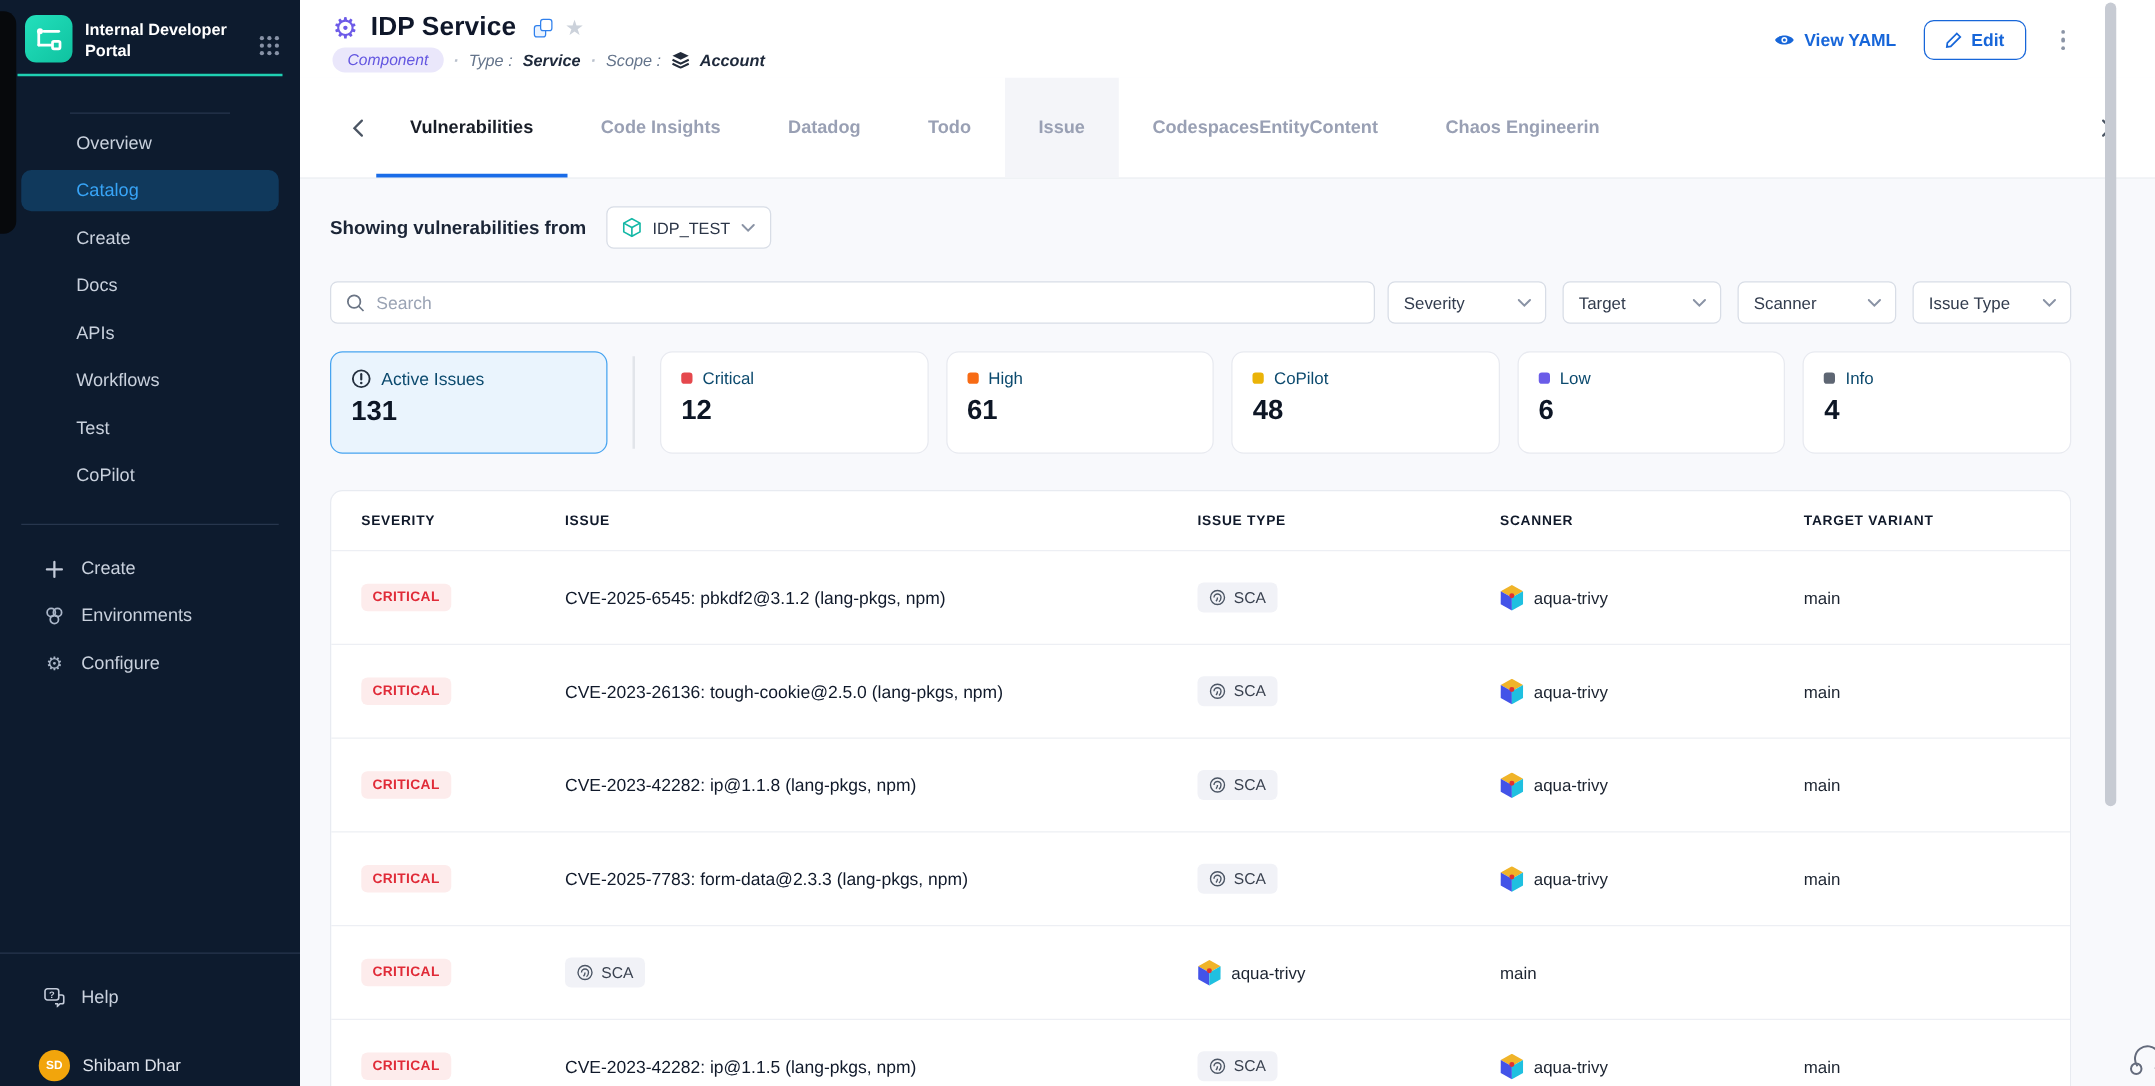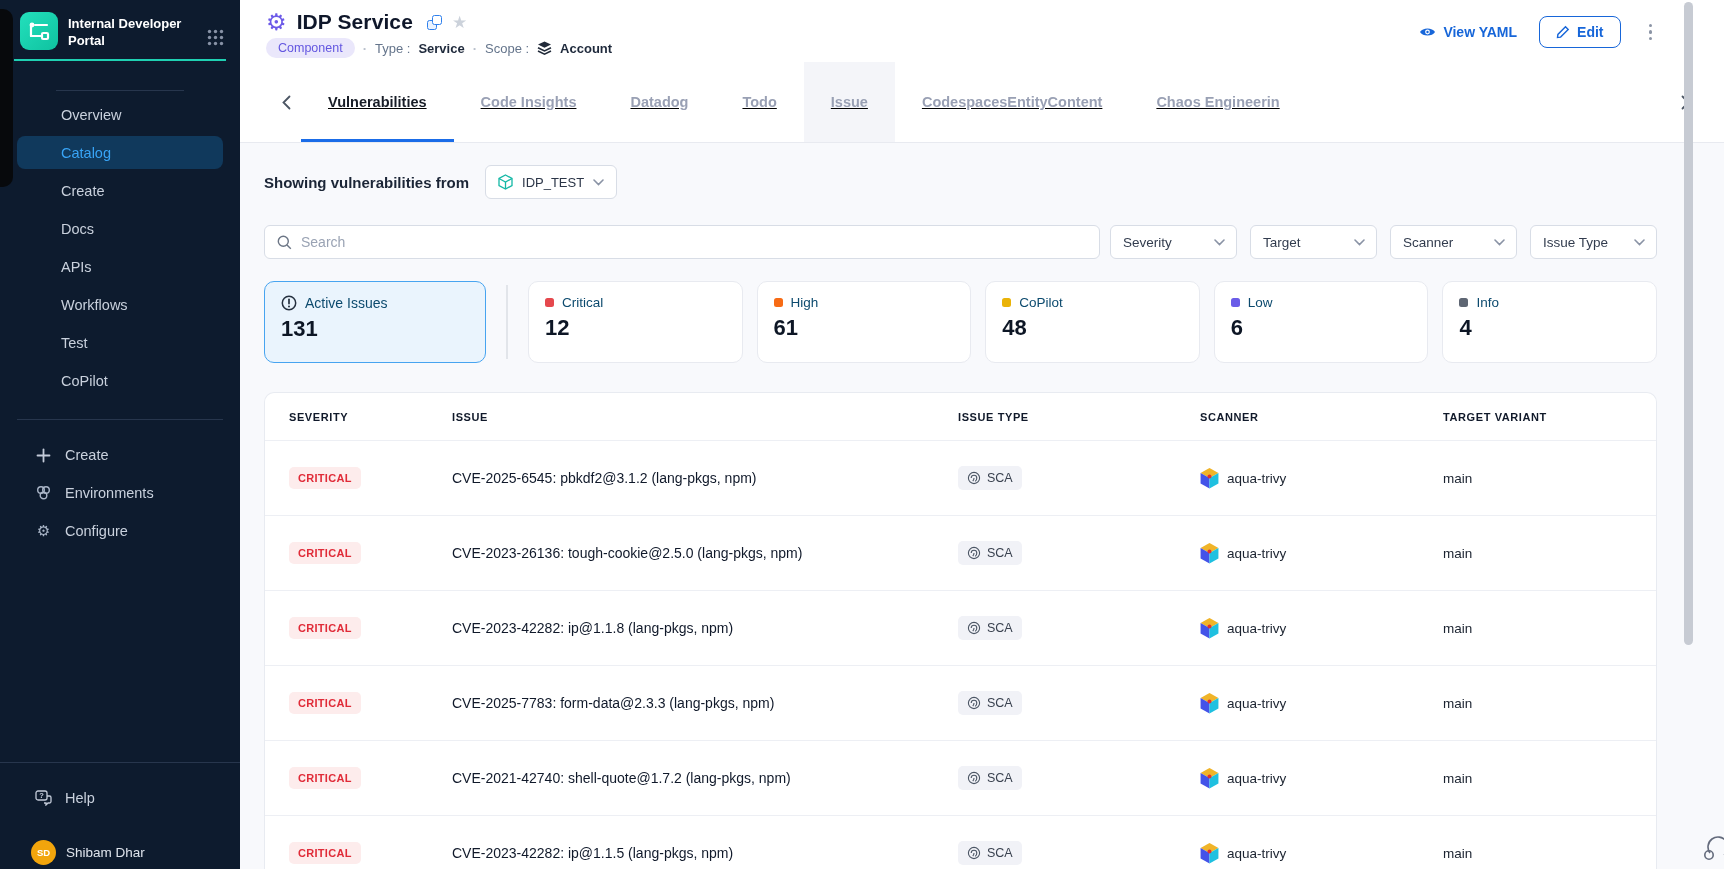--- a/index.html
+++ b/index.html
@@ -33,36 +33,36 @@
   .main { position:absolute; left:240px; top:0; right:0; bottom:0; background:#f8f9fc; display:flex; flex-direction:column; }
   .hdr { position:relative; height:62px; background:#fff; padding:10px 0 0 26px; flex:none; }
   .t-row { display:flex; align-items:center; gap:10px; }
   .gear-glyph { font-size:23px; color:#6d5be8; line-height:1; }
   .page-title { font-size:21px; font-weight:700; color:#0f172a; letter-spacing:.1px; }
   .copy-ic { position:relative; width:15px; height:15px; margin-left:4px; cursor:pointer; }
   .copy-ic i { position:absolute; width:10px; height:10px; border:1.6px solid #2f80ed; border-radius:2.5px; }
   .copy-ic i:first-child { left:0; bottom:0; background:#eaf3ff; }
   .copy-ic i:last-child { right:0; top:0; background:#fff; }
   .star { font-size:17px; color:#ccd2db; cursor:pointer; }
-  .m-row { display:flex; align-items:center; gap:8px; margin-top:4px; font-size:13px; }
+  .m-row { display:flex; align-items:center; gap:8px; margin-top:4px; font-size:13px;font-style:italic; }
   .kind-badge { background:#eae7fb; color:#6356e0; font-size:12.5px; font-weight:500; padding:3px 12px; border-radius:12px; }
   .dot-sep { color:#b9c0cc; font-weight:700; }
   .meta-label { color:#64748b; }
   .meta-val { color:#1e293b; font-weight:700; }
   .h-actions { position:absolute; top:16px; right:66px; display:flex; align-items:center; gap:22px; }
   .yaml-link { display:flex; align-items:center; gap:7px; color:#1766d9; font-size:14px; font-weight:700; cursor:pointer; text-decoration:none; }
   .edit-btn { display:flex; align-items:center; gap:7px; height:32px; padding:0 16px; border:1.5px solid #1766d9; border-radius:8px; background:#fff; color:#1766d9; font-size:14px; font-weight:700; font-family:inherit; cursor:pointer; }
   .kebab { display:flex; flex-direction:column; gap:3px; padding:4px 6px; cursor:pointer; }
   .kebab i { width:3.5px; height:3.5px; border-radius:50%; background:#8b94a5; }
 
   
   .tabs { height:81px; background:#fff; border-bottom:1px solid #e8eaf0; display:flex; align-items:stretch; padding:0 24px 0 32px; flex:none; }
   .tchev { display:flex; align-items:center; padding:0 10px; color:#4b5563; cursor:pointer; }
   .tchev.right { margin-left:auto; }
-  .tabs-strip { display:flex; align-items:stretch;text-decoration:underline; }
+  .tabs-strip { display:flex; align-items:stretch; }
   .tab { display:flex; align-items:center; padding:0 27px; font-size:14.5px; font-weight:600; color:#99a0b4; cursor:pointer; white-space:nowrap; }
   .tab.active { color:#181d27; font-weight:700; box-shadow:inset 0 -3px 0 #1a6ce8; }
   .tab.hl { background:#f4f5f9; }
 
   
   .content { flex:1; background:#f8f9fc; overflow:hidden; }
   .wrap { width:1393px; margin:22px 0 0 24px; }
   .showing-row { display:flex; align-items:center; gap:16px; height:34px; }
   .showing-label { font-size:15px; font-weight:700; color:#1b2536; }
   .proj-select { height:34px; border:1px solid #d8dde6; border-radius:6px; background:#fff; padding:0 12px; display:flex; align-items:center; gap:9px; font-size:13px; font-weight:500; color:#2b3547; font-family:inherit; cursor:pointer; }
@@ -481,21 +481,20 @@
         <polygon points="0.5,4.8 9,9.6 9,19.5 0.5,14.7" fill="#4353e8"></polygon>
         <polygon points="17.5,4.8 9,9.6 9,19.5 17.5,14.7" fill="#1fc0e0"></polygon>
         <circle cx="9" cy="8.2" r="1.9" fill="#e03131"></circle>
       </svg>
       <span>aqua-trivy</span>
     </span>
     <span class="tv-txt">main</span>
   </div>
             <div class="tgrid trow">
     <span class="sev-badge">CRITICAL</span>
-    <span class="issue-txt">CVE-2021-42740: shell-quote@1.7.2 (lang-pkgs, npm)</span>
     <span class="type-chip">
       <svg width="14" height="14" viewBox="0 0 14 14" fill="none" stroke="#4b5564" stroke-width="1.1">
         <circle cx="7" cy="7" r="5.6"></circle>
         <path d="M4.2 7a2.8 2.8 0 0 1 5.6 0c0 1.5-.6 2.6-1.6 3.4"></path>
         <path d="M7 7c0 1.2-.4 2.2-1.2 3"></path>
       </svg>
       <span>SCA</span>
     </span>
     <span class="scan-cell">
       <svg width="19" height="21" viewBox="0 0 18 20">

